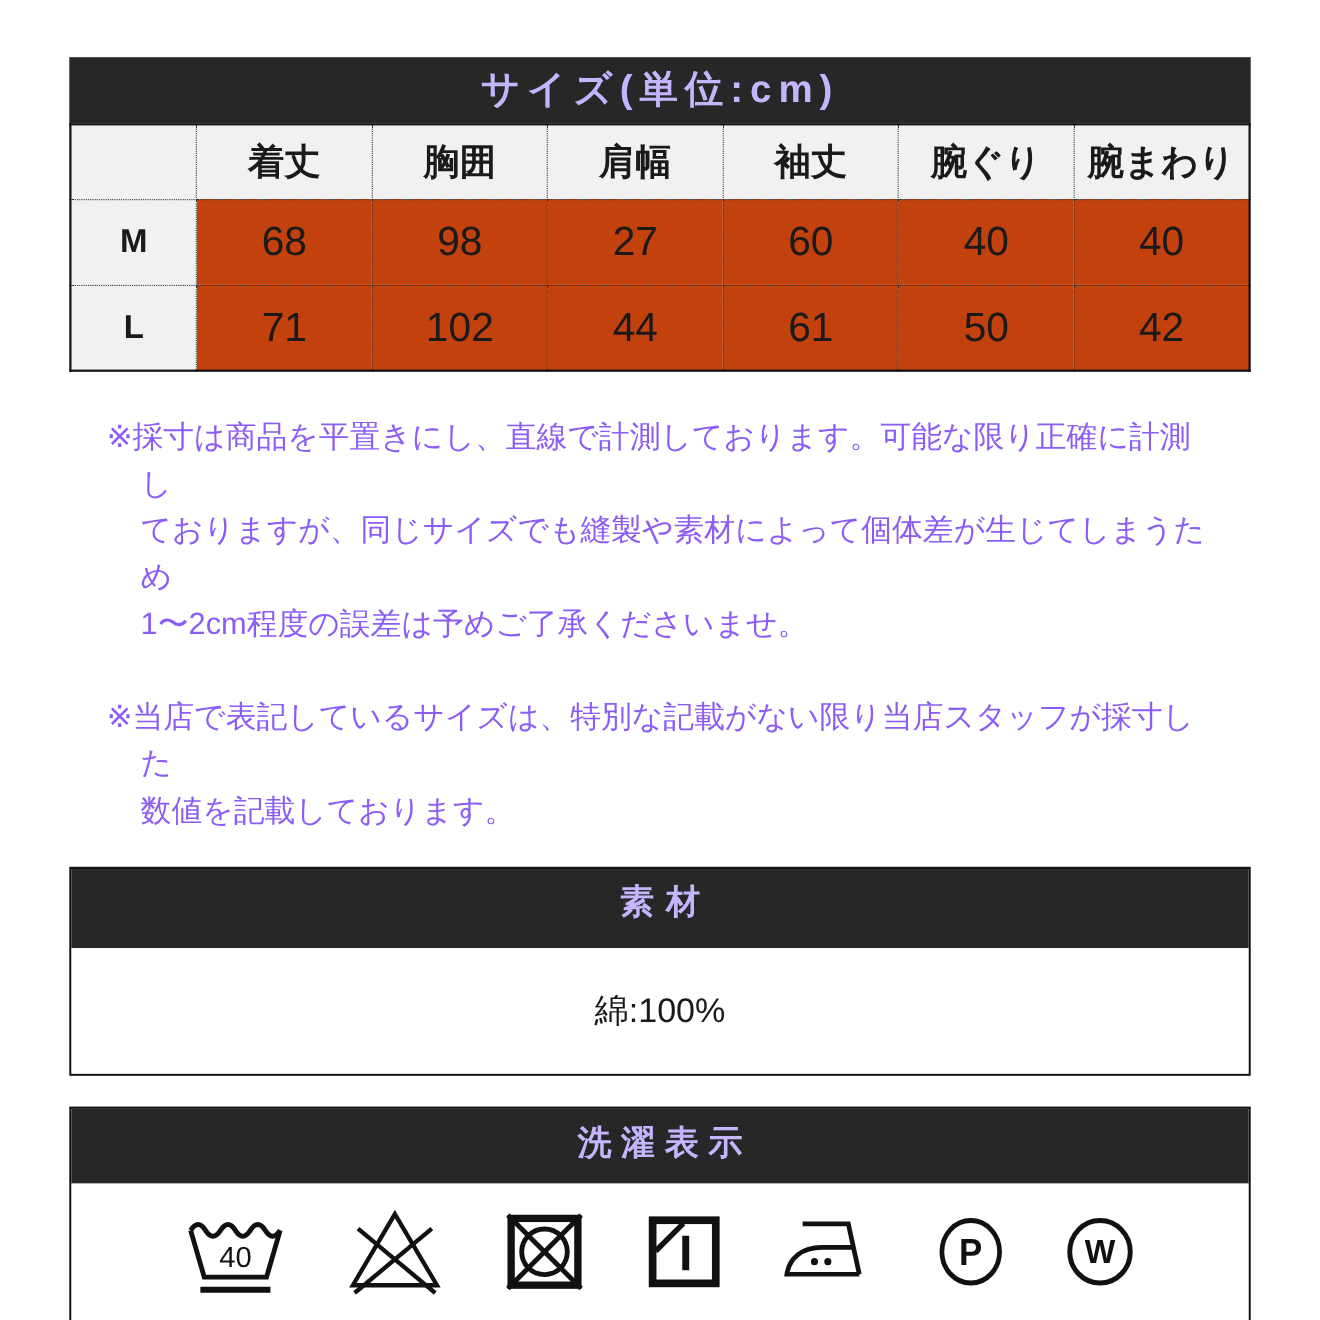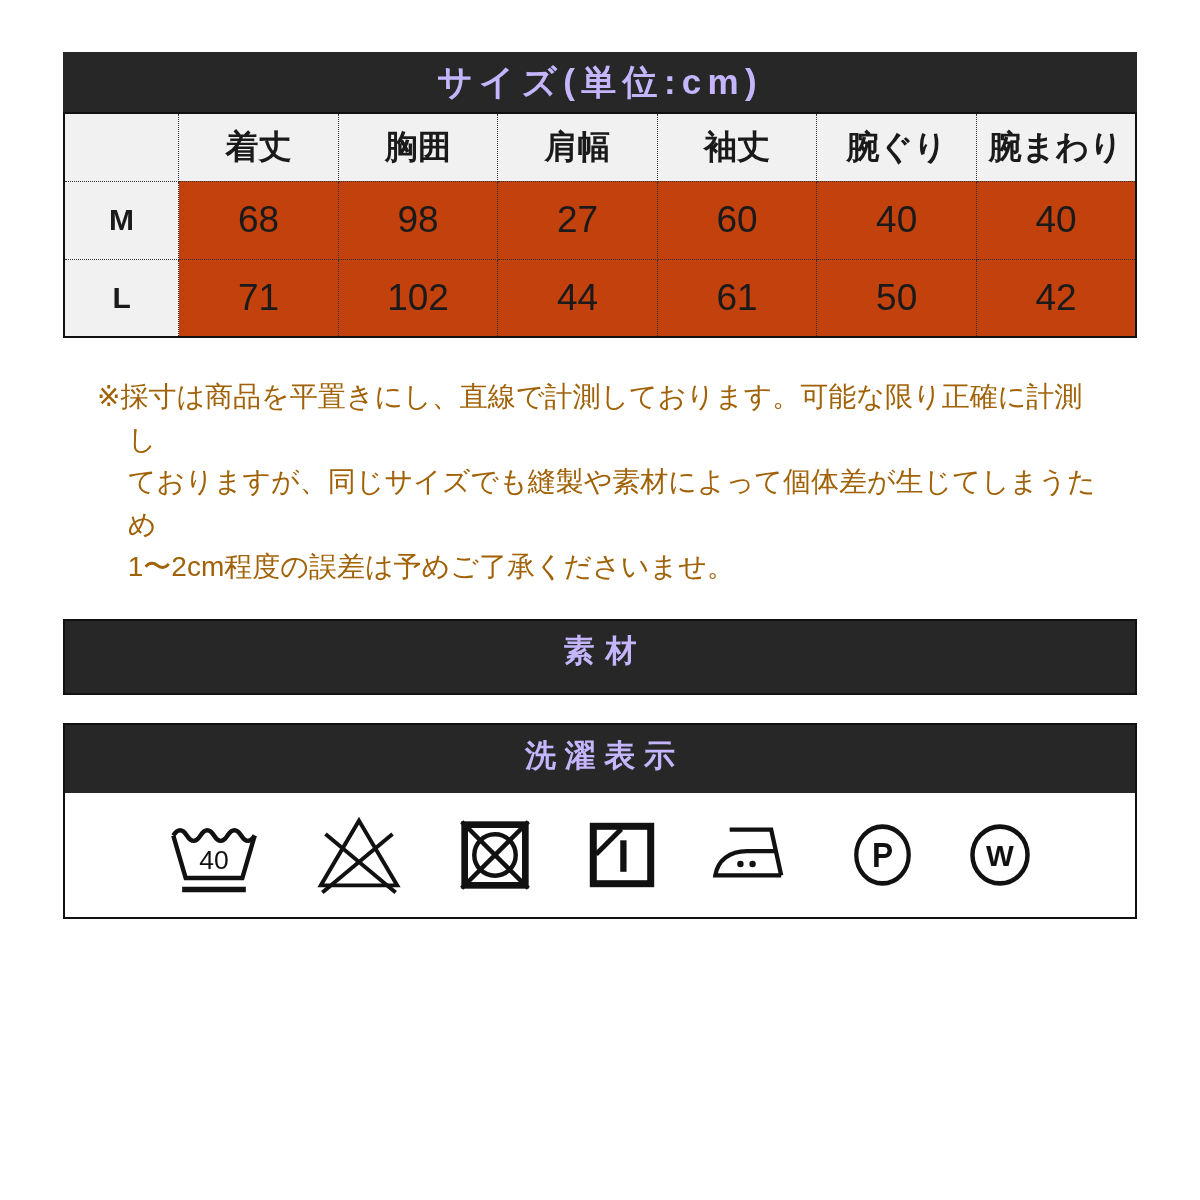--- a/index.html
+++ b/index.html
@@ -56,21 +56,21 @@
     background: #c2410c;
     text-align: center;
   }
 
   
   .note {
     margin: 0 0 0 34px;
     width: 1005px;
     font-size: 28px;
     line-height: 1.52;
-    color: #a16207;
+    color: #8b5cf6;
     padding-left: 1.1em;
     text-indent: -1.1em;
     white-space: pre-line;
   }
   .note-1 { margin-top: 38px; }
   .note-2 { margin-top: 42px; }
 
   
   .boxed { border: 2px solid #111; }
   .material-section { margin-top: 30px; }
@@ -147,23 +147,26 @@
           <td>50</td>
           <td>42</td>
         </tr>
       </tbody>
     </table>
   </section>
 
   <p class="note note-1">※採寸は商品を平置きにし、直線で計測しております。可能な限り正確に計測し
 ておりますが、同じサイズでも縫製や素材によって個体差が生じてしまうため
 1〜2cm程度の誤差は予めご了承くださいませ。</p>
+  <p class="note note-2">※当店で表記しているサイズは、特別な記載がない限り当店スタッフが採寸した
+数値を記載しております。</p>
 
   <section class="boxed material-section">
     <div class="bar mat-bar">素材</div>
+    <div class="mat-body">綿:100%</div>
   </section>
 
   <section class="boxed care-section">
     <div class="bar care-bar">洗濯表示</div>
     <div class="care-body">
 
       <svg class="care-icon" width="92" height="78" viewBox="0 0 104 88" fill="none">
         <path d="M6 22 L20 70 L84 70 L98 22" stroke-width="5"></path>
         <path d="M6 22 Q13.7 10 21.3 22 T36.7 22 T52 22 T67.3 22 T82.7 22 T98 22" stroke-width="5"></path>
         <text x="52" y="60" text-anchor="middle" font-size="30">40</text>

